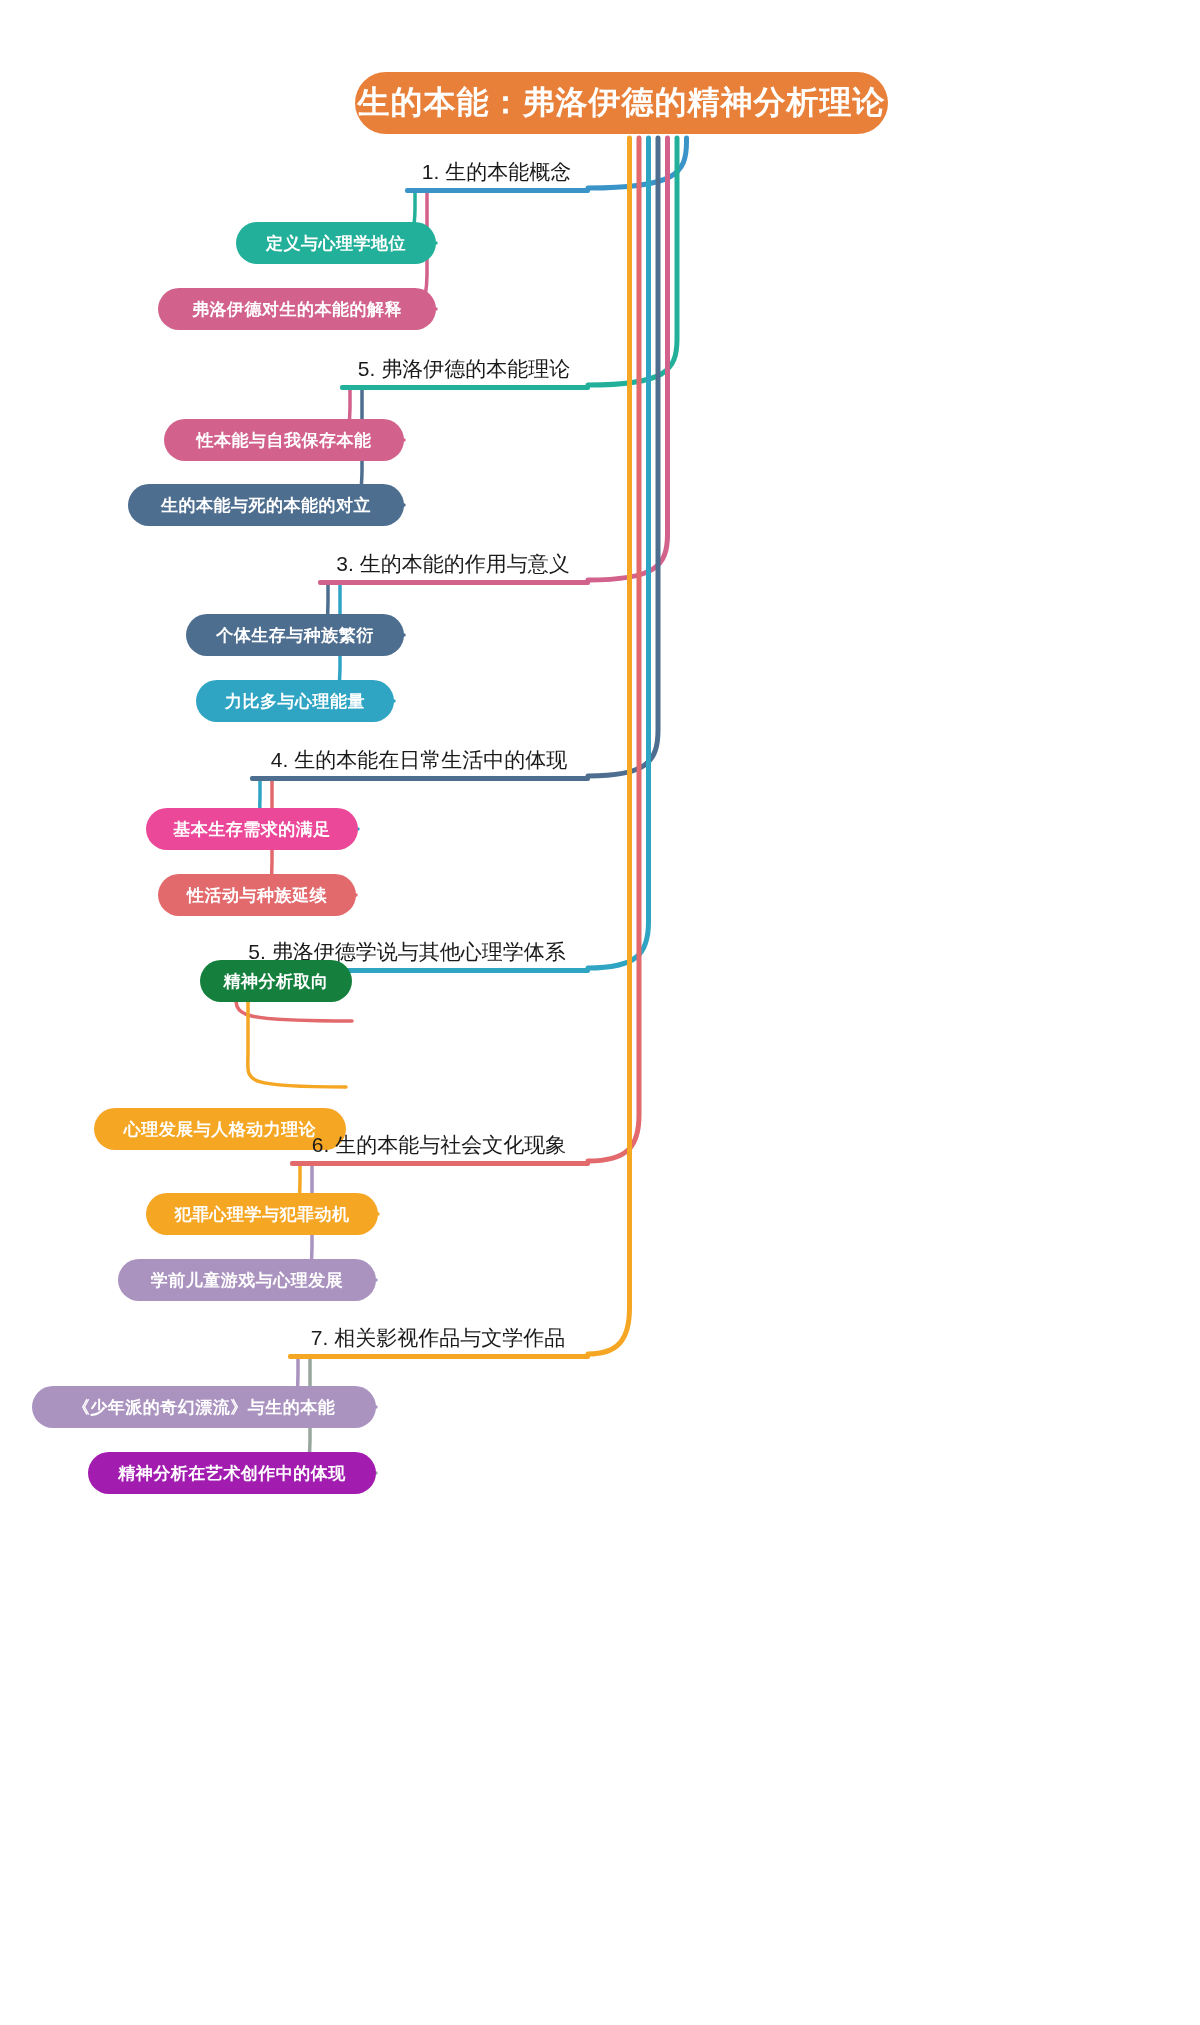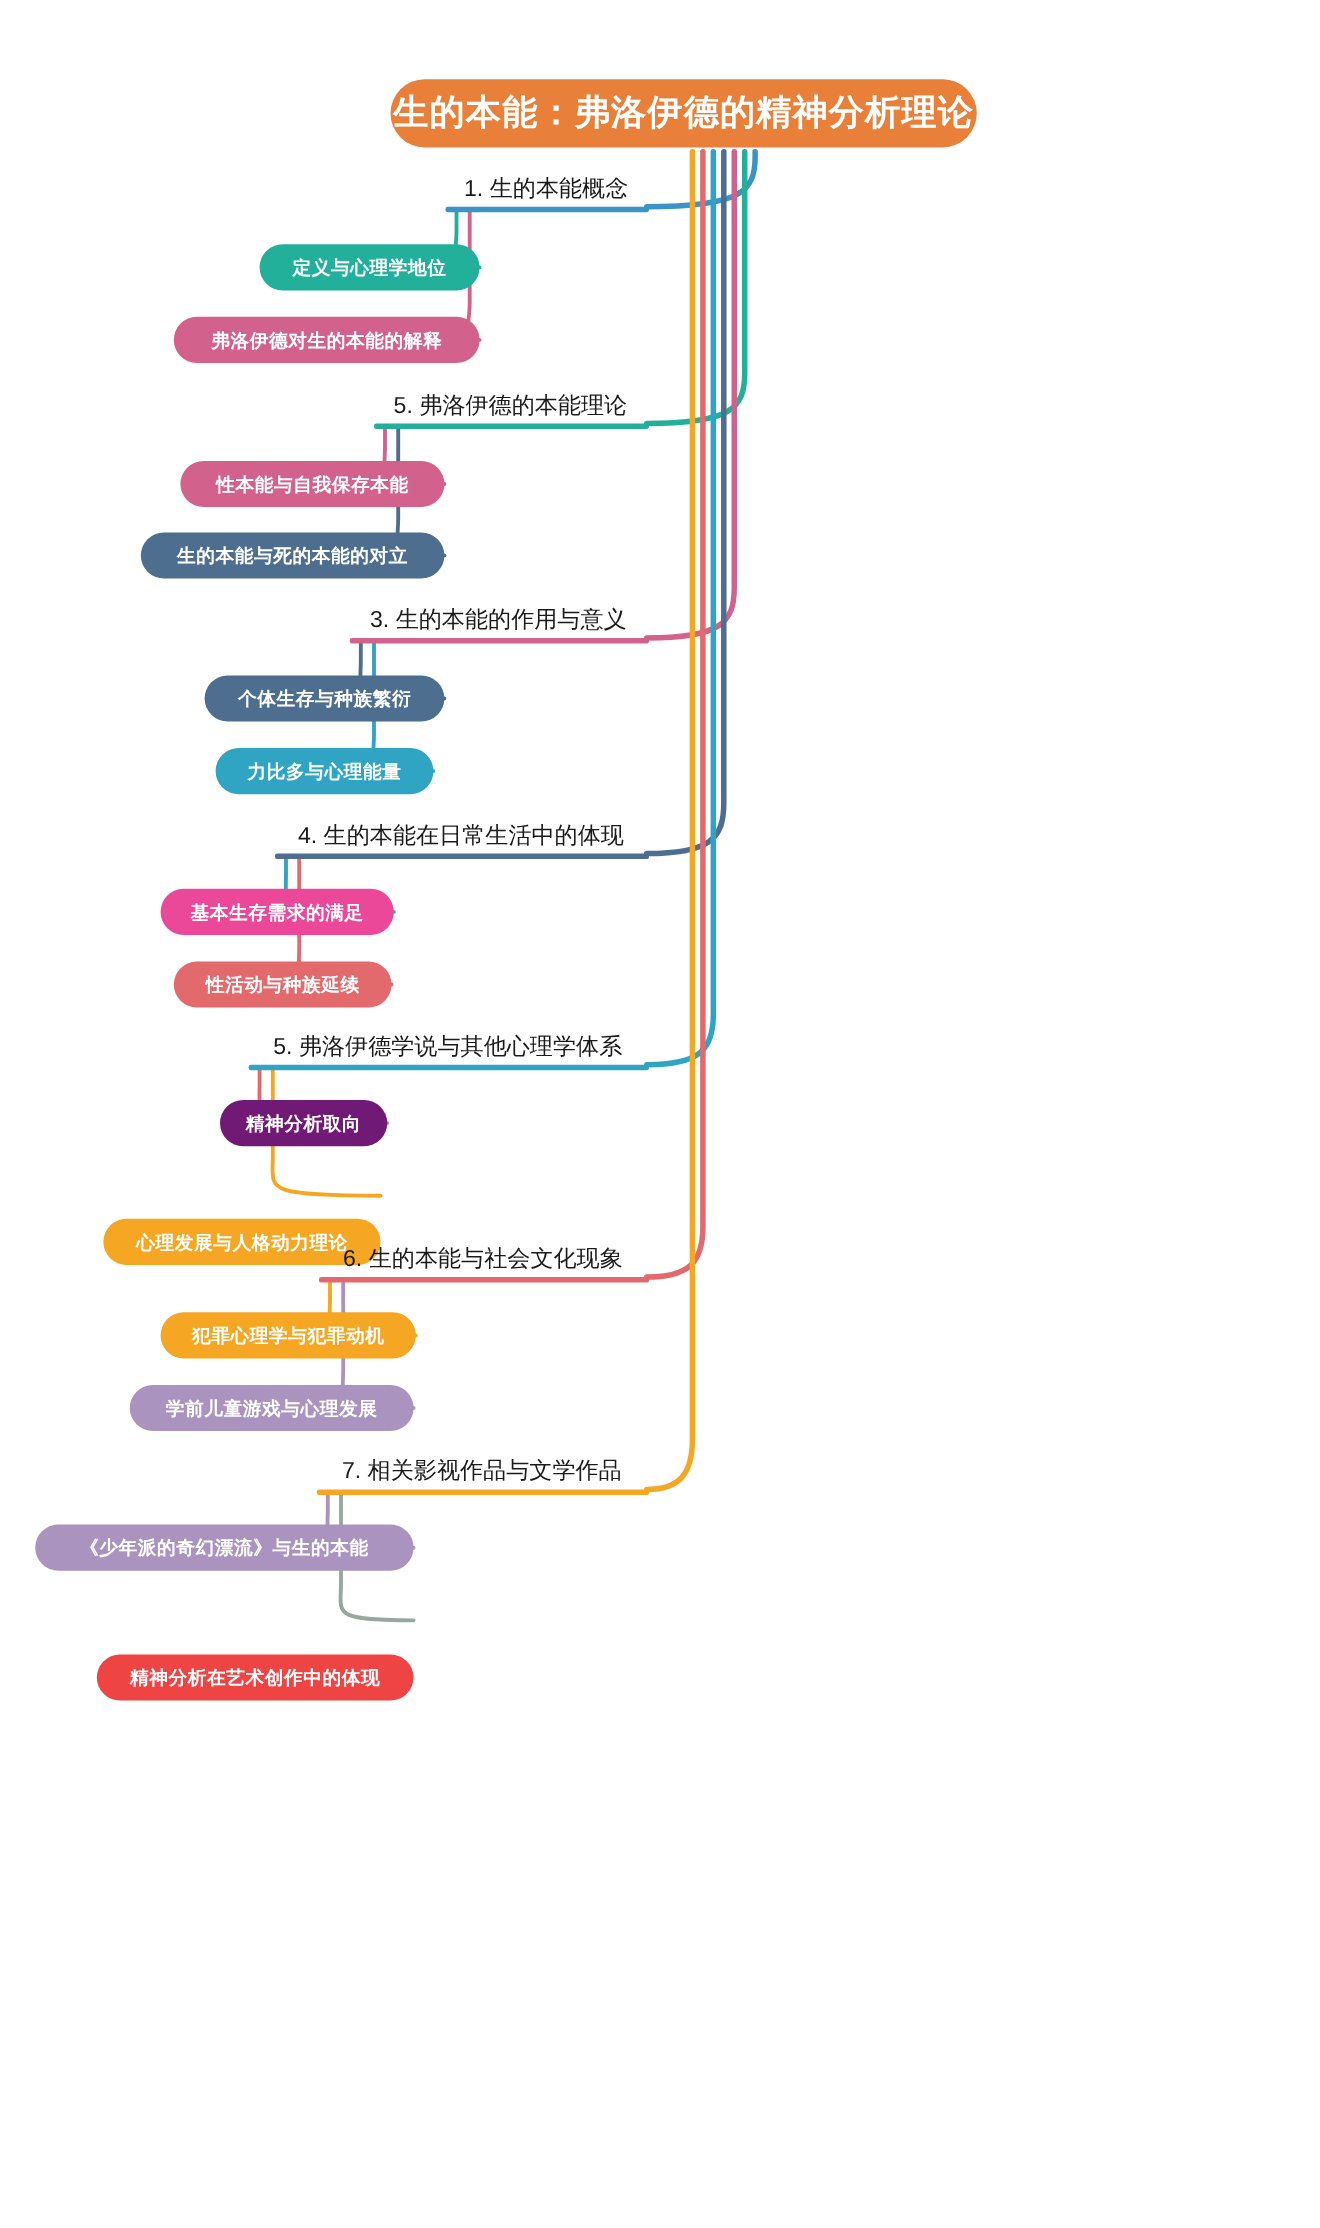--- a/index.html
+++ b/index.html
@@ -125,29 +125,29 @@
       <div class="section" style="left: 250px; top: 748px; width: 340px;">
         <div class="section-label">4. 生的本能在日常生活中的体现</div>
         <div class="section-rule" style="background: rgb(78, 110, 144); width: 340px;"></div>
       </div>
       <div class="leaf" style="left: 146px; top: 808px; width: 212px; background: #ec4899; font-family: Liberation Serif, serif;">基本生存需求的满足</div>
       <div class="leaf" style="left: 158px; top: 874px; width: 198px; background: rgb(226, 105, 108);">性活动与种族延续</div>
       <div class="section" style="left: 226px; top: 940px; width: 364px;">
         <div class="section-label">5. 弗洛伊德学说与其他心理学体系</div>
         <div class="section-rule" style="background: rgb(47, 165, 195); width: 364px;"></div>
       </div>
-      <div class="leaf" style="left: 200px; top: 1000px; width: 152px; background: #701a75; font-family: Liberation Mono, monospace;">精神分析取向</div>
+      <div class="leaf" style="left: 200px; top: 960px; width: 152px; background: #15803d; font-family: Liberation Mono, monospace;">精神分析取向</div>
       <div class="leaf" style="left: 94px; top: 1066px; width: 252px; background: rgb(245, 166, 35); margin-top: 42px;">心理发展与人格动力理论</div>
       <div class="section" style="left: 290px; top: 1133px; width: 300px;">
         <div class="section-label">6. 生的本能与社会文化现象</div>
         <div class="section-rule" style="background: rgb(226, 105, 108); width: 300px;"></div>
       </div>
       <div class="leaf" style="left: 146px; top: 1193px; width: 232px; background: rgb(245, 166, 35);">犯罪心理学与犯罪动机</div>
       <div class="leaf" style="left: 118px; top: 1259px; width: 258px; background: rgb(171, 147, 192);">学前儿童游戏与心理发展</div>
       <div class="section" style="left: 288px; top: 1326px; width: 302px;">
         <div class="section-label">7. 相关影视作品与文学作品</div>
         <div class="section-rule" style="background: rgb(245, 166, 35); width: 302px;"></div>
       </div>
       <div class="leaf" style="left: 32px; top: 1386px; width: 344px; background: rgb(171, 147, 192); font-family: Liberation Serif, serif;">《少年派的奇幻漂流》与生的本能</div>
-      <div class="leaf" style="left: 88px; top: 1504px; width: 288px; background: #ef4444;">精神分析在艺术创作中的体现</div>
+      <div class="leaf" style="left: 88px; top: 1452px; width: 288px; background: #a21caf;">精神分析在艺术创作中的体现</div>
     </div>
 
 </div>
 
 </body></html>

